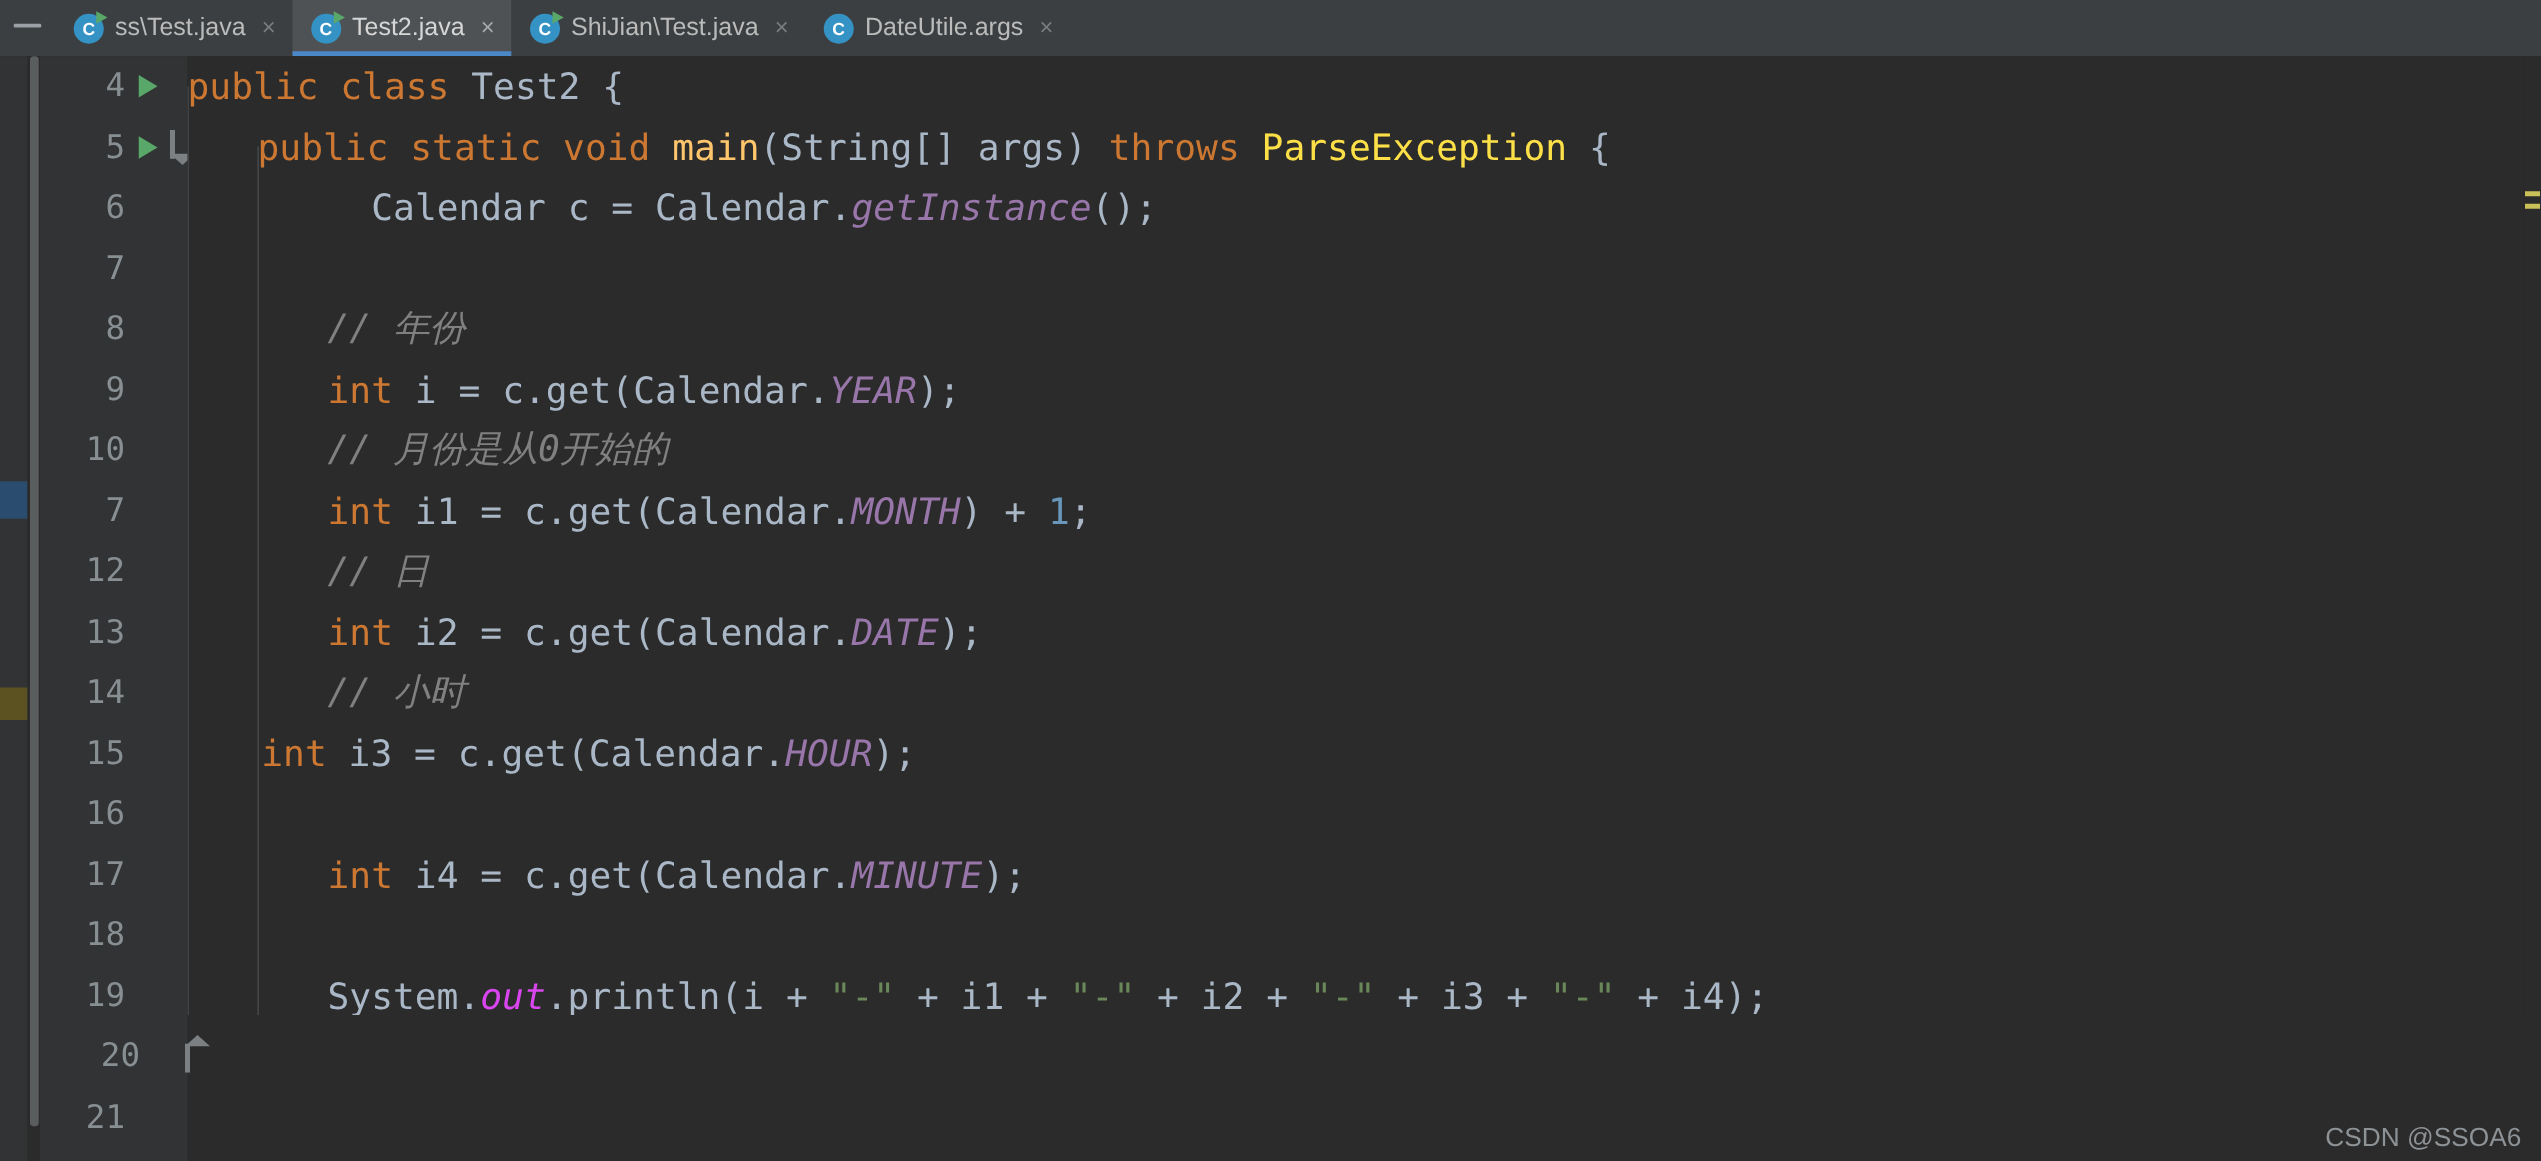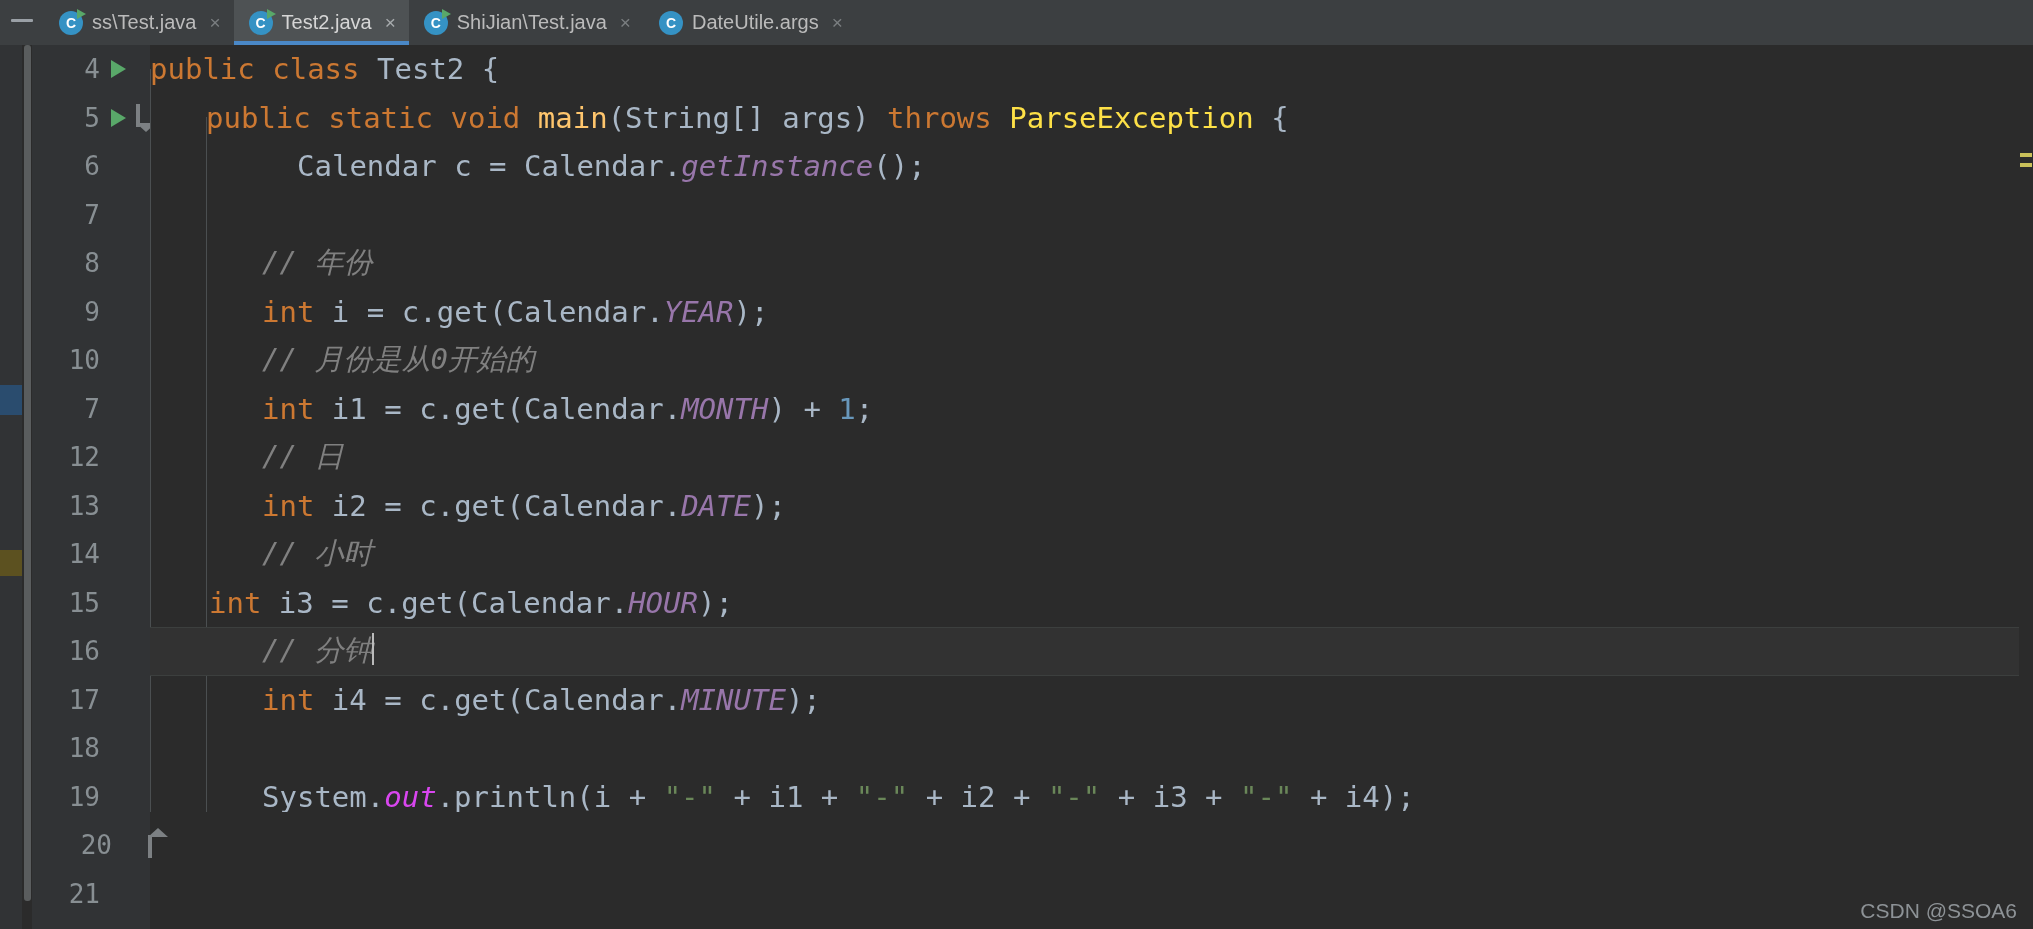--- a/index.html
+++ b/index.html
@@ -346,23 +346,20 @@
     </div>
 
     <div class="cline" style="top:485px;">
       <span class="txt cmt" style="padding-left:112px;">// 小时</span>
     </div>
 
     <div class="cline" style="top:533.5px;">
       <span class="txt" style="padding-left:59px;"><span class="kw">int</span> <span class="ident">i3</span> <span class="punc">=</span> <span class="ident">c</span><span class="punc">.</span><span class="ident">get</span><span class="punc">(</span><span class="type">Calendar</span><span class="punc">.</span><span class="konst">HOUR</span><span class="punc">);</span></span>
     </div>
 
-    <div class="cline caret-line" style="top:582px;">
-      <span class="txt cmt" style="padding-left:112px;">// 分钟</span><span class="caret"></span>
-    </div>
 
     <div class="cline" style="top:630.5px;">
       <span class="txt" style="padding-left:112px;"><span class="kw">int</span> <span class="ident">i4</span> <span class="punc">=</span> <span class="ident">c</span><span class="punc">.</span><span class="ident">get</span><span class="punc">(</span><span class="type">Calendar</span><span class="punc">.</span><span class="konst">MINUTE</span><span class="punc">);</span></span>
     </div>
 
     <div class="cline" style="top:679px;">
       <span class="txt"></span>
     </div>
 
     <div class="cline" style="top:727.5px;">

